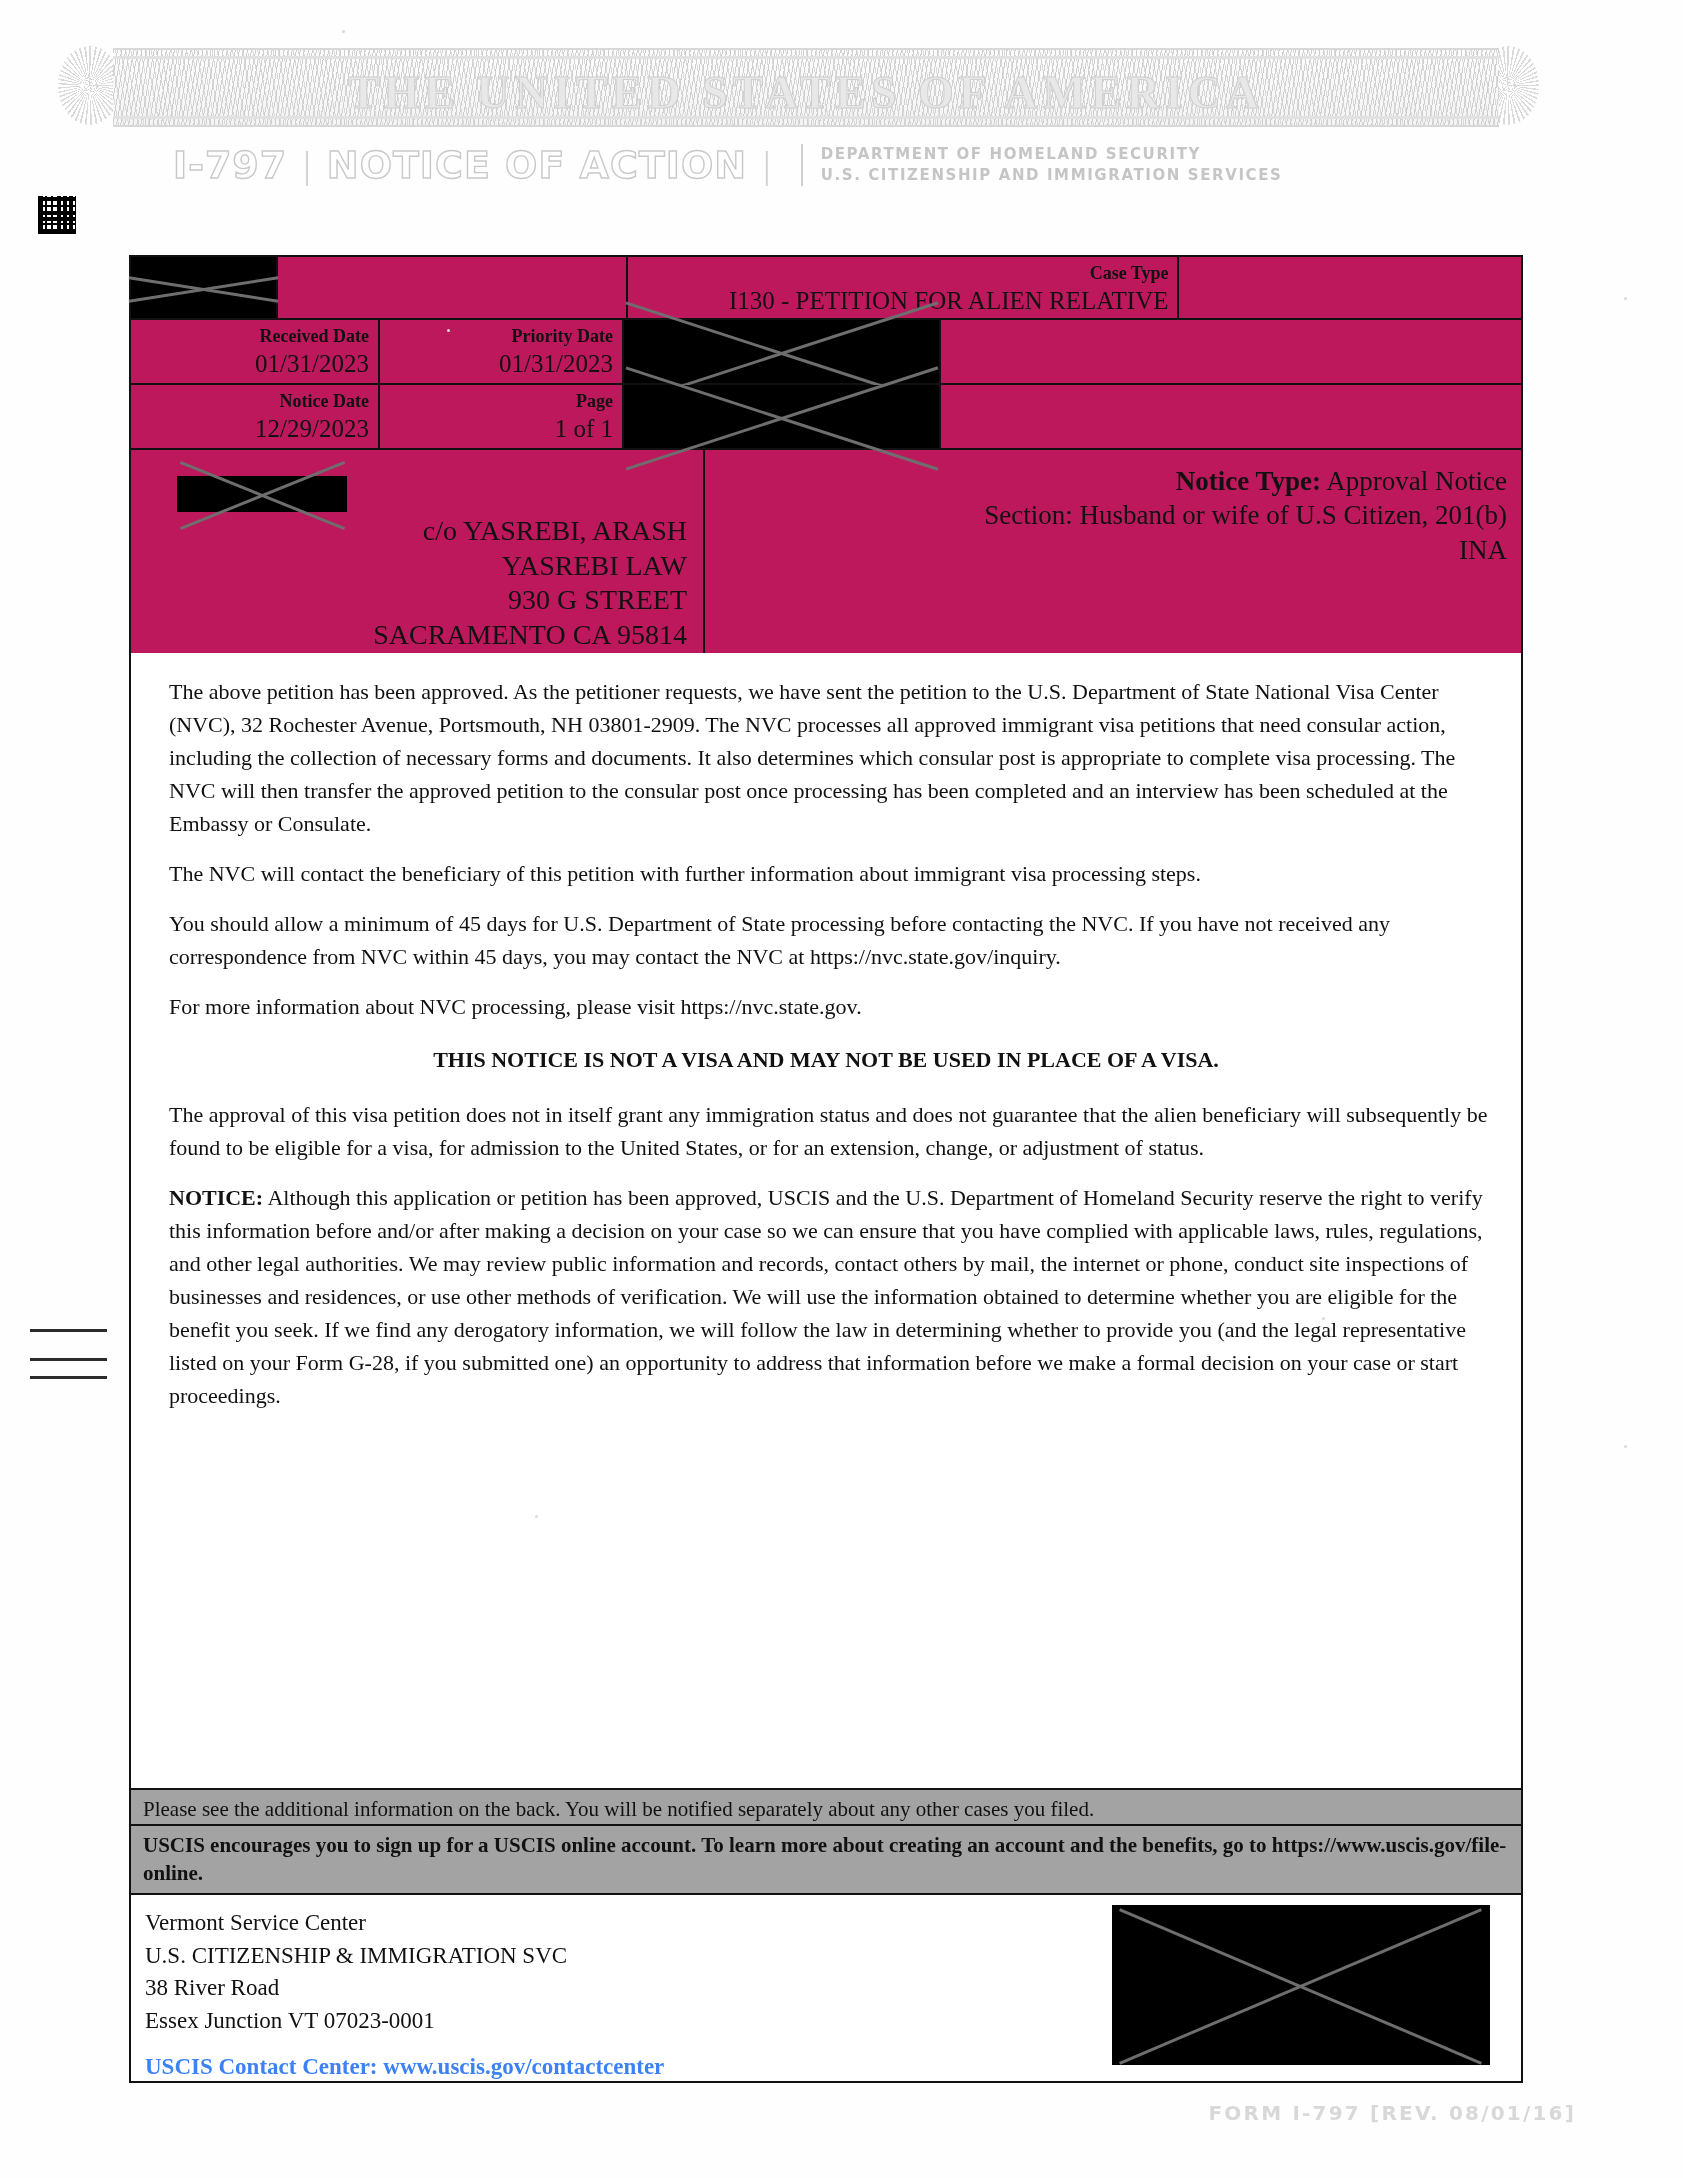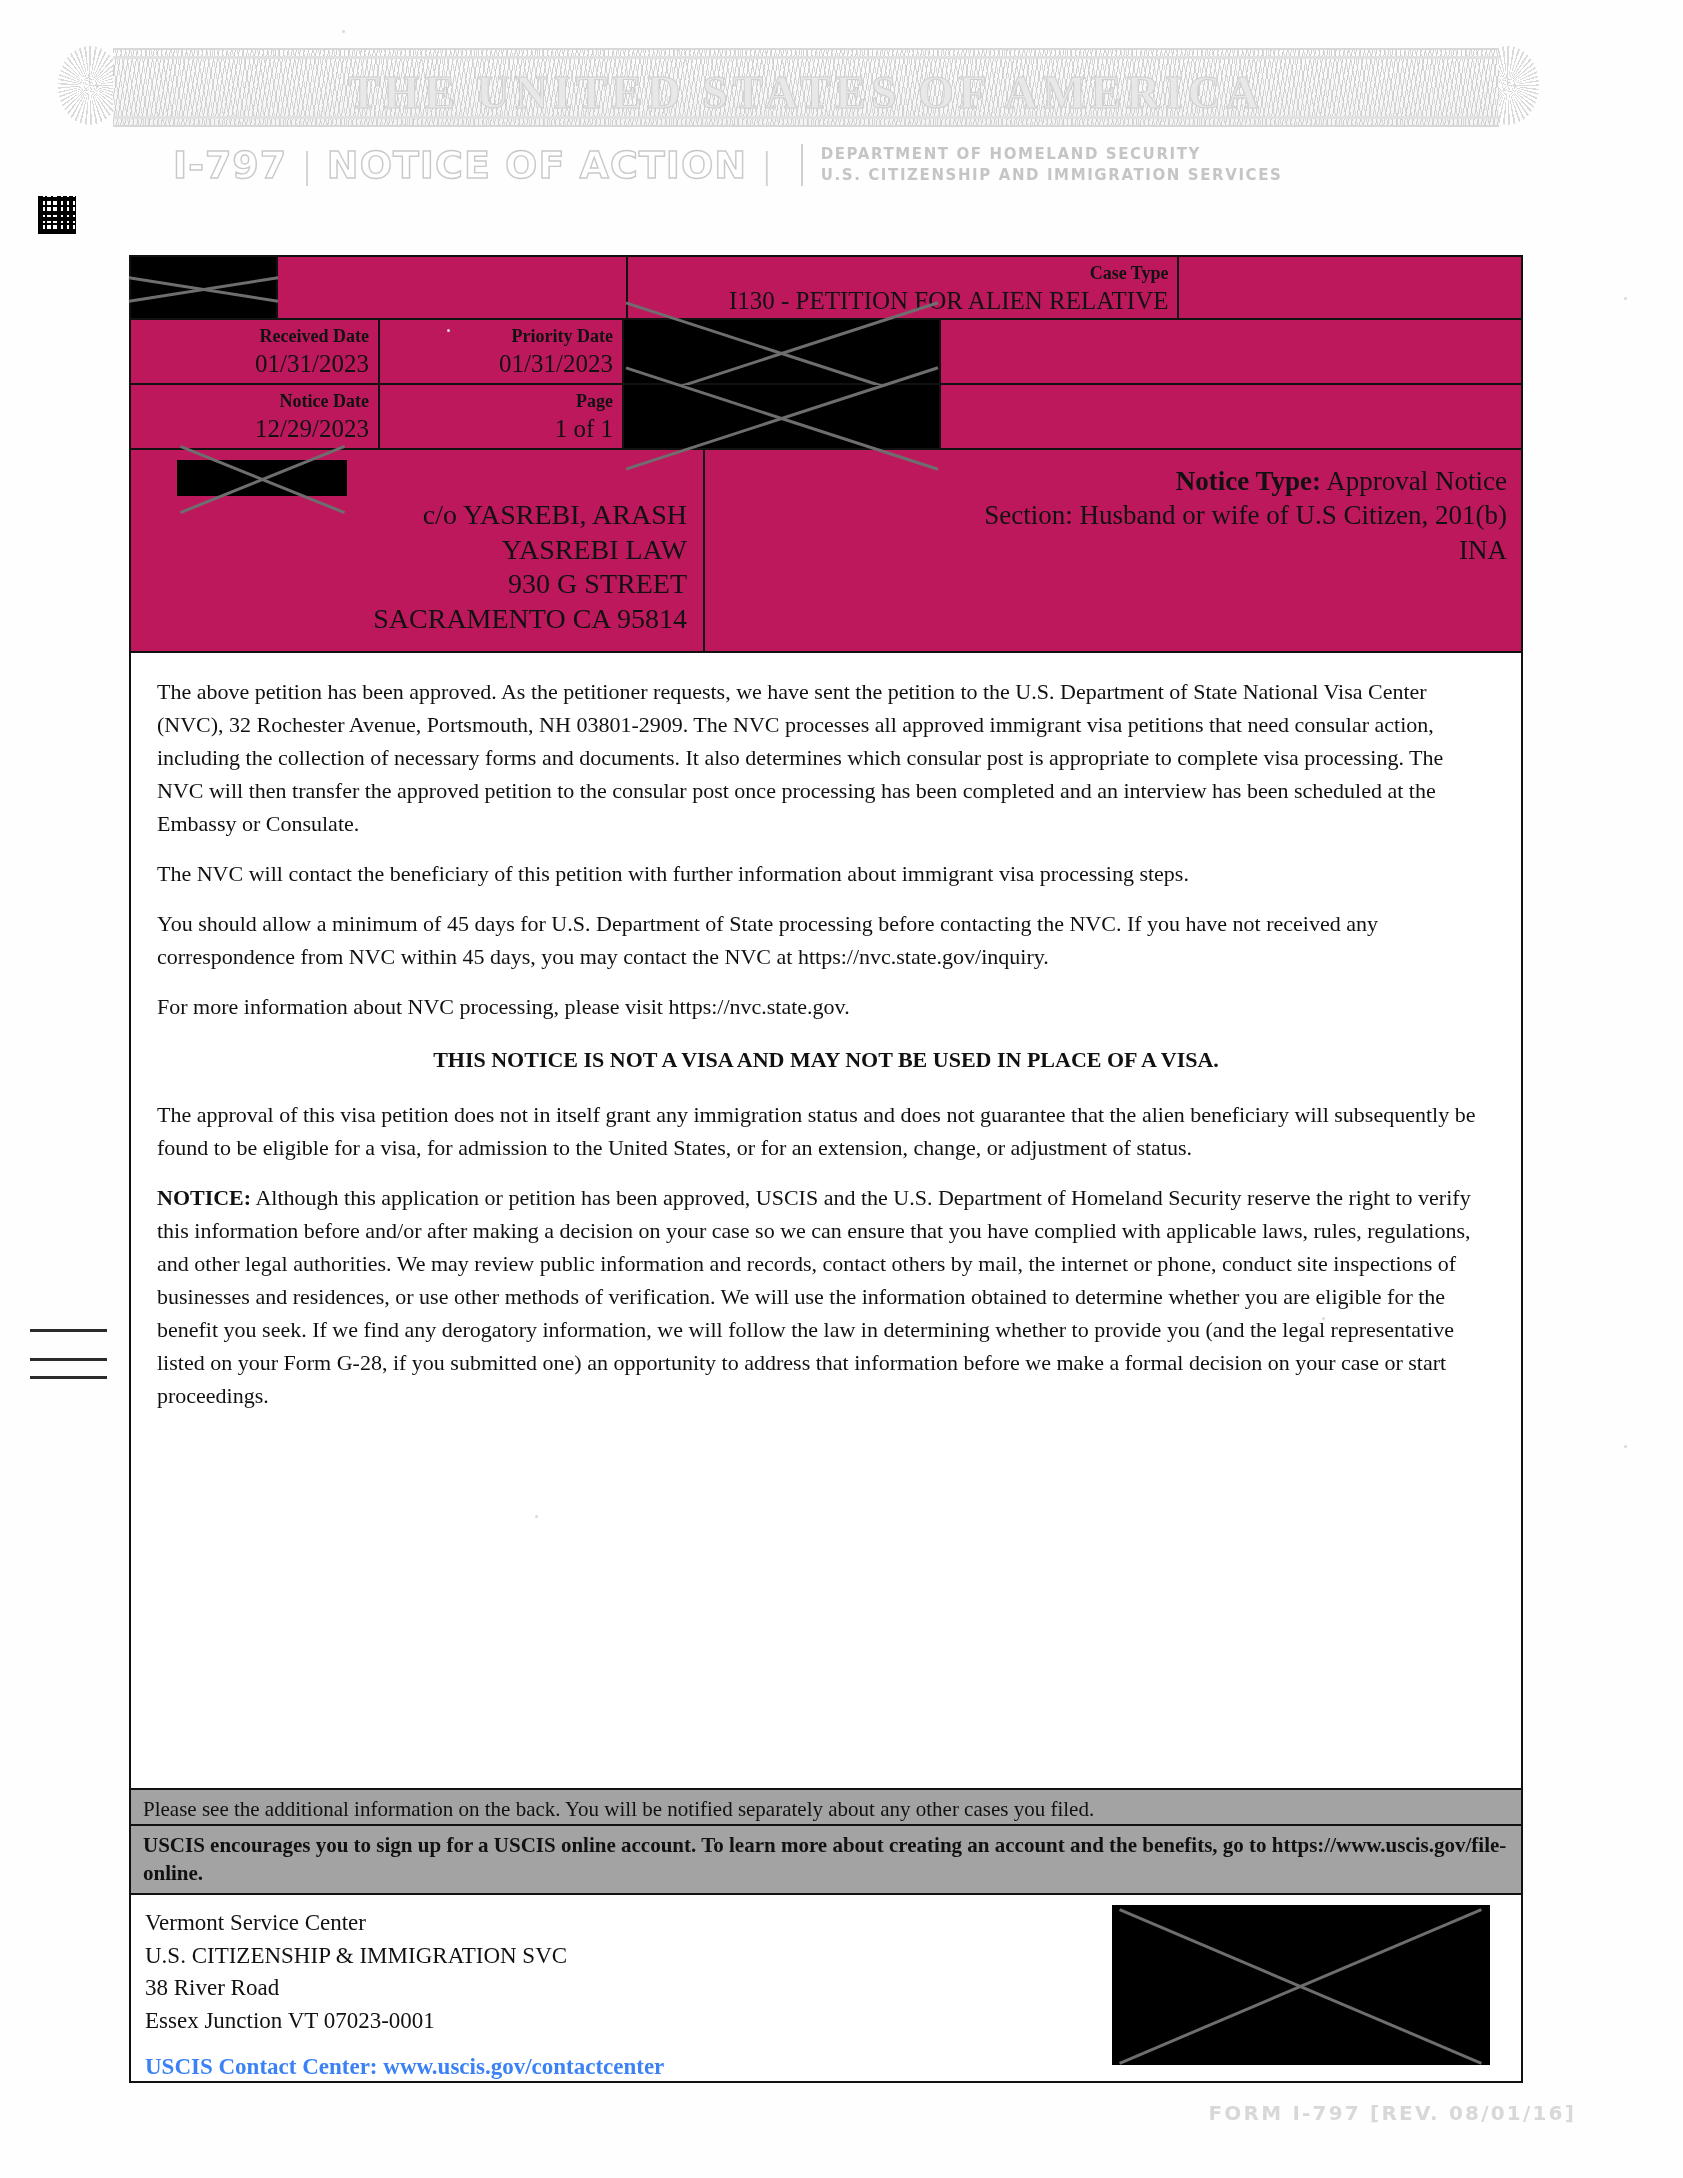--- a/index.html
+++ b/index.html
@@ -205,21 +205,21 @@
   .r3 { height: 63px; }
   .rc-a { width: 249px; }
   .rc-b { width: 244px; }
   .rc-c { width: 317px; padding: 0; }
   .rc-d { width: 577px; border-right: none; }
 
   
   .r4 { min-height: 176px; }
   .addr-cell {
     width: 574px;
-    padding: 10px 16px 14px 16px;
+    padding: 26px 16px 14px 16px;
   }
   .notice-cell {
     flex: 1;
     padding: 14px 14px 14px 22px;
     border-right: none;
   }
   .addr-redact {
     width: 170px;
     height: 36px;
     margin-left: 30px;
@@ -249,21 +249,21 @@
     border-left: 2px solid #111;
     border-right: 2px solid #111;
     box-sizing: border-box;
     padding: 22px 26px 0 26px;
     background: #fff;
   }
   .para {
     font-size: 22px;
     line-height: 1.5;
     color: #111;
-    margin: 0 0 17px 0;
+    margin: 0 0 17px 12px;
     text-align: left;
   }
   .para.center {
     text-align: center;
     font-weight: bold;
     margin: 20px 0 22px 0;
   }
   .para b { font-weight: bold; }
 
   

